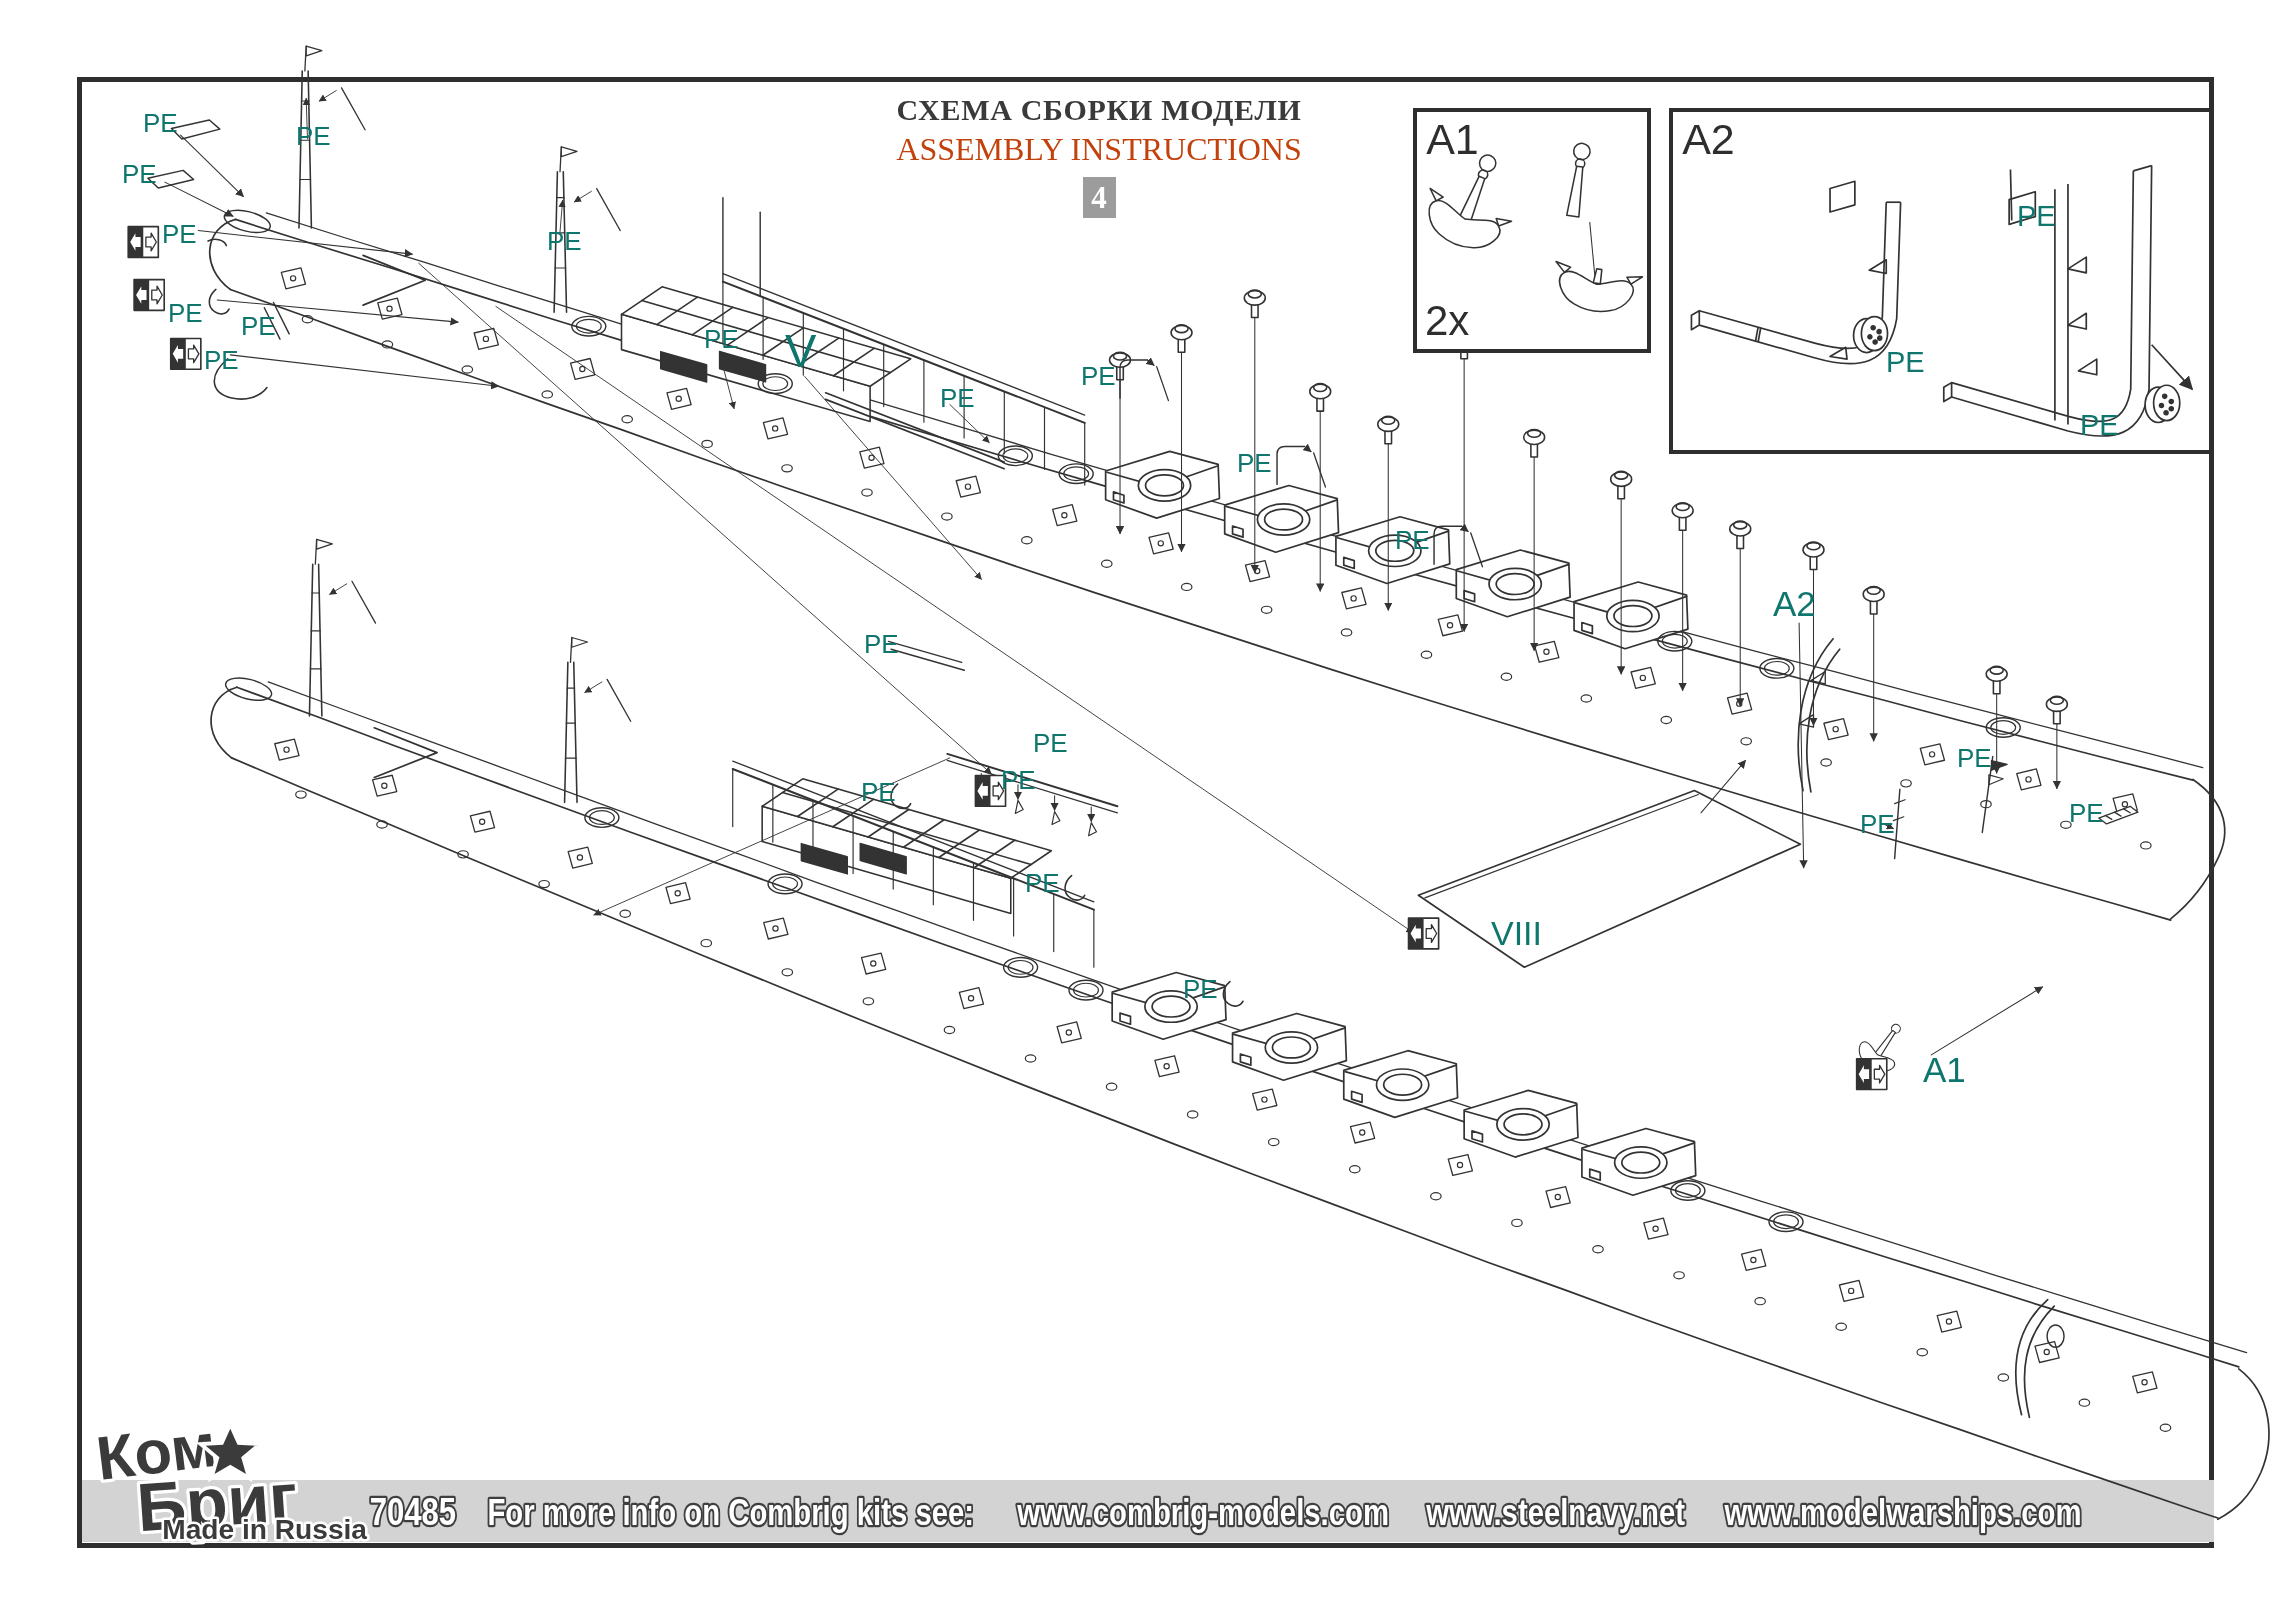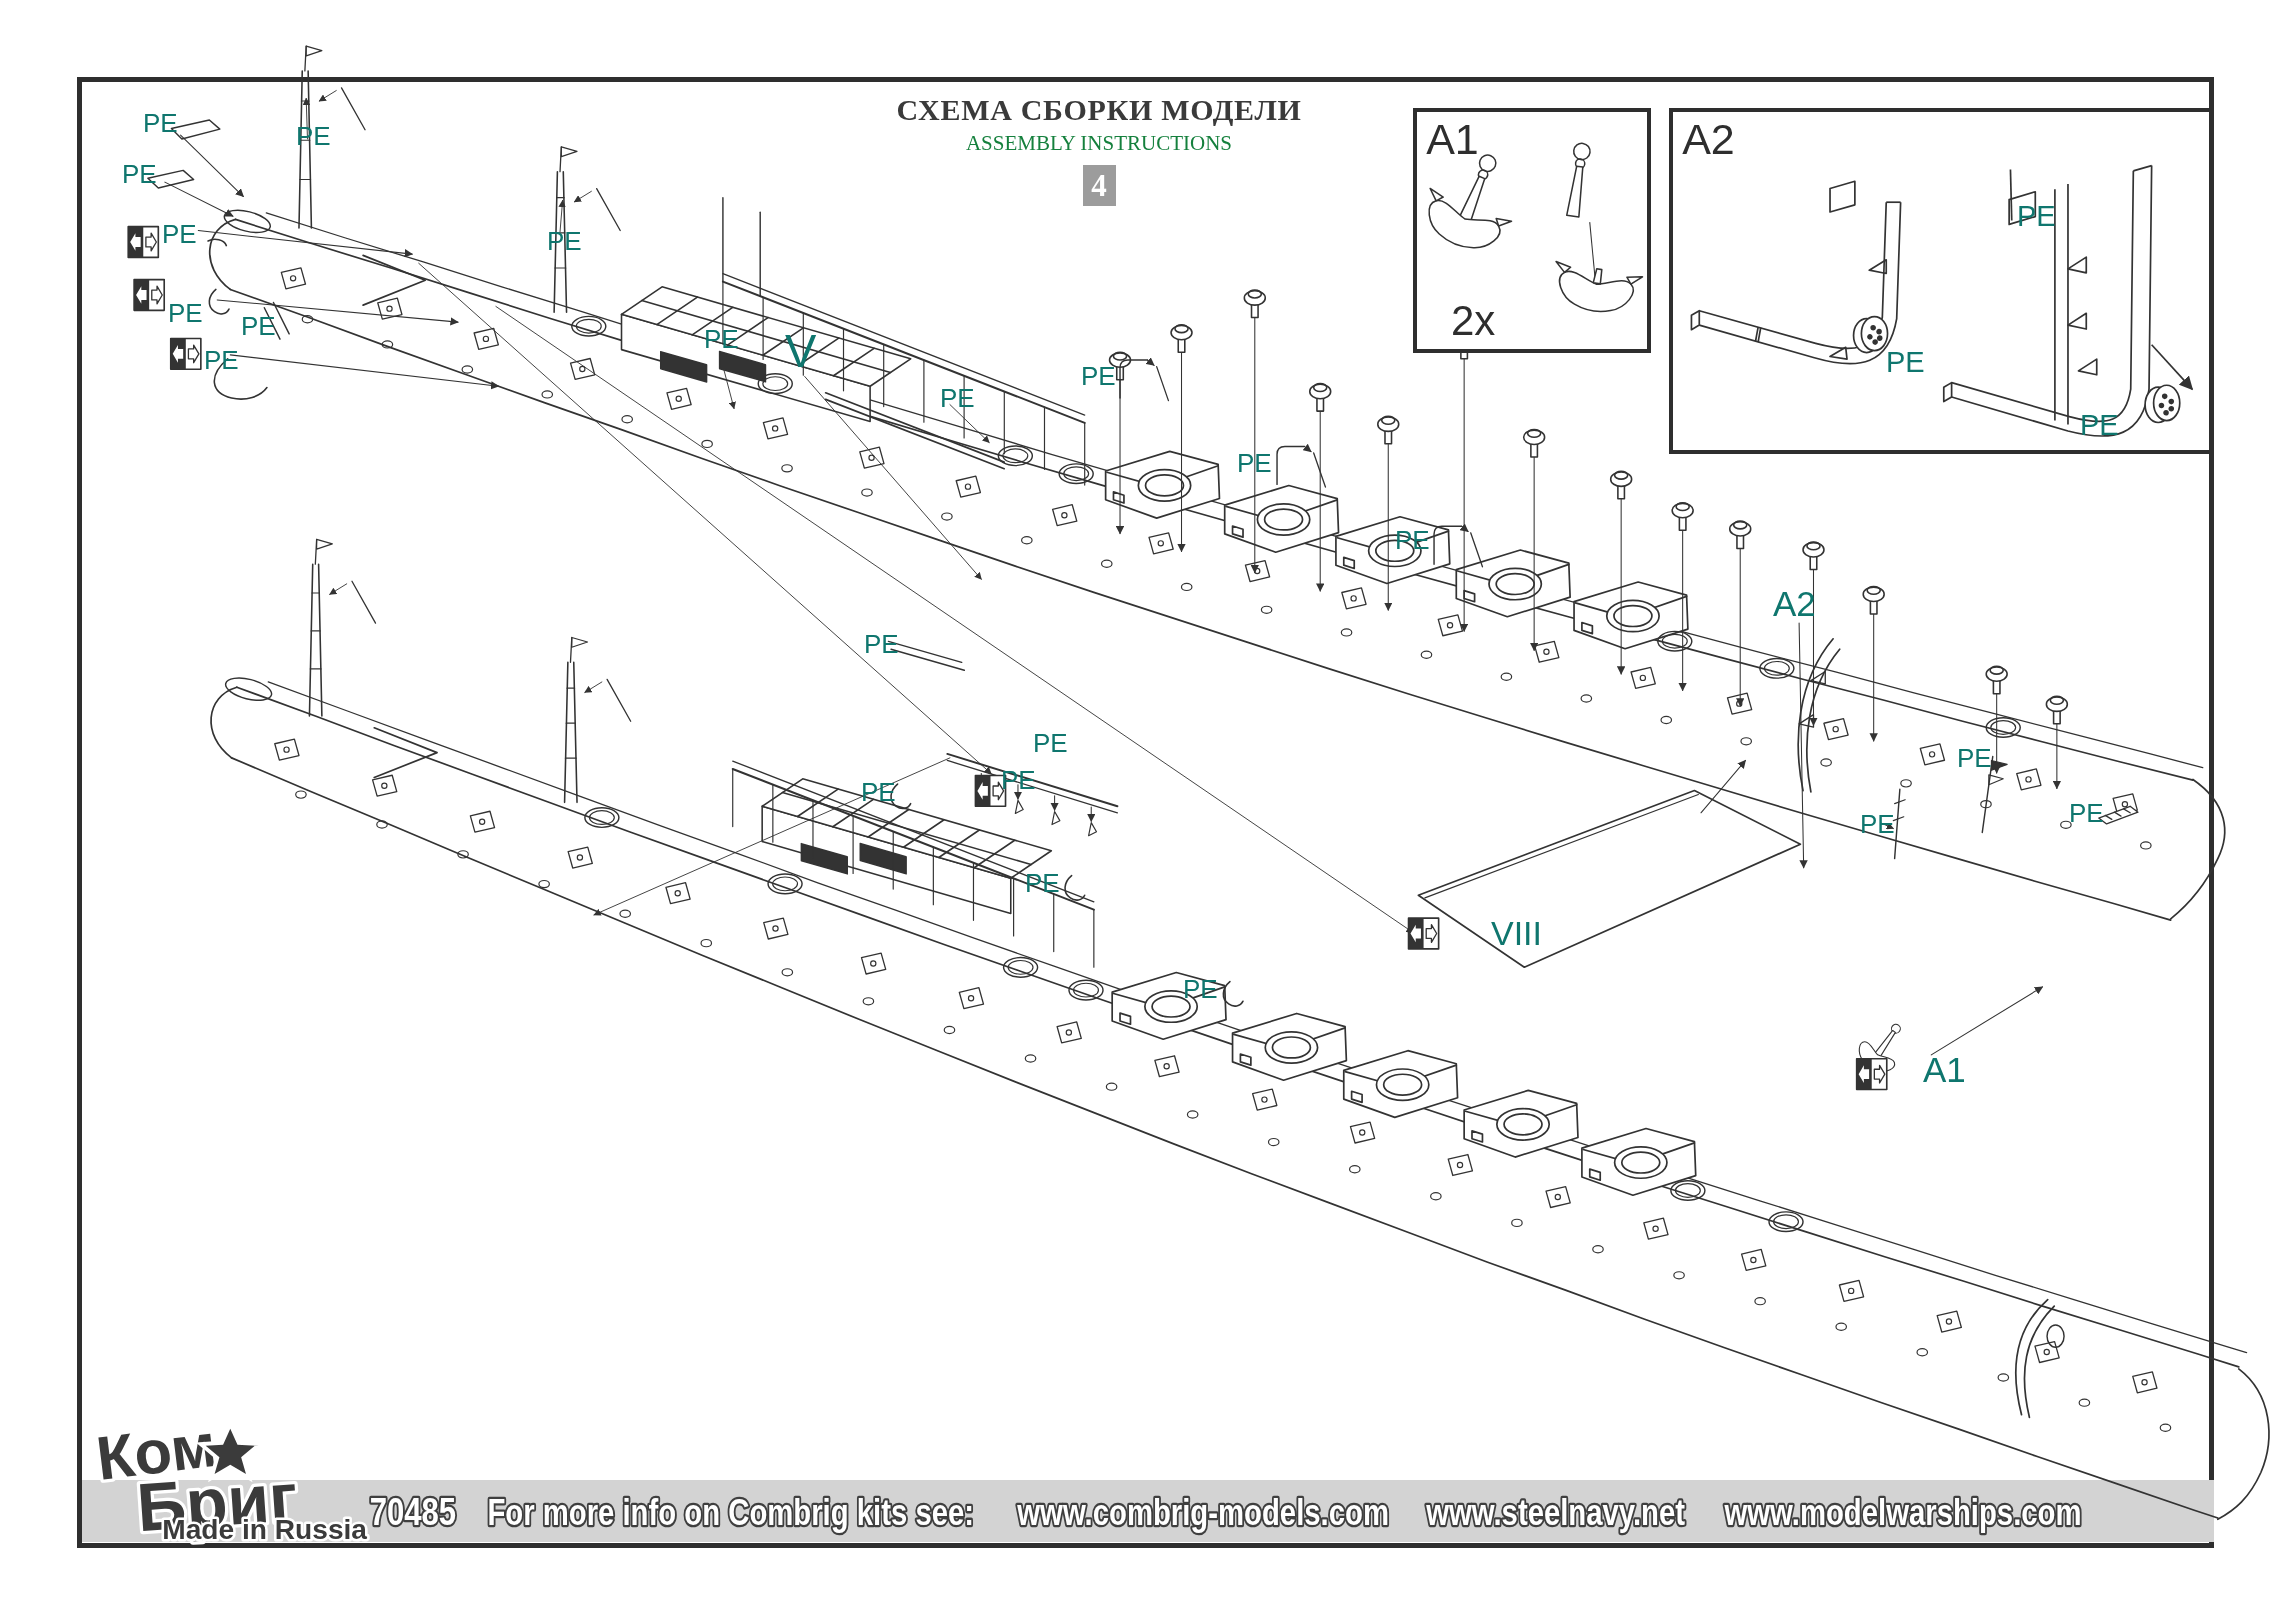--- a/index.html
+++ b/index.html
@@ -3,28 +3,28 @@
 <meta charset="utf-8">
 <style>
   html,body{margin:0;padding:0;background:#fff;}
   .page{position:relative;width:2295px;height:1623px;background:#fff;overflow:hidden;
         font-family:"Liberation Sans",sans-serif;color:#333;}
   .frame{position:absolute;left:77px;top:77px;width:2137px;height:1471px;
          border:5.2px solid #2e2e2e;box-sizing:border-box;}
   .band{position:absolute;left:82px;top:1480px;width:2132px;height:62px;background:#d3d3d3;}
   .title-block{position:absolute;left:883px;top:93px;width:432px;text-align:center;font-family:Liberation Serif, serif;}
   .title-ru{font-size:30px;font-weight:bold;letter-spacing:0.7px;color:#3a3a3a;}
-  .title-en{font-size:21px;margin-top:3.9px;color:#15803d;}
+  .title-en{font-size:32px;margin-top:3.9px;color:#c2410c;}
   .badge{margin:9.2px auto 0;width:33px;height:41px;background:#9c9c9c;color:#fff;
          font-size:31px;font-weight:bold;line-height:41px;text-align:center;}
   .inset{position:absolute;border:4.6px solid #2e2e2e;background:#fff;box-sizing:border-box;}
   .inset-a1{left:1413px;top:108px;width:238px;height:245px;}
   .inset-a2{left:1669px;top:108px;width:544px;height:346px;}
   .inset-label{position:absolute;left:9.2px;top:2.6px;font-size:43px;color:#2e2e2e;}
-  .inset-qty{position:absolute;left:7.9px;bottom:3.9px;font-size:42px;color:#2e2e2e;margin-left:26px;}
+  .inset-qty{position:absolute;left:7.9px;bottom:3.9px;font-size:42px;color:#2e2e2e;}
   .lay{position:absolute;left:0;top:0;}
   .callout{position:absolute;color:#0f766e;white-space:nowrap;line-height:1;}
   svg text.fx{font-family:"Liberation Sans",sans-serif;font-weight:bold;
               paint-order:stroke;stroke-linejoin:round;}
 </style>
 </head>
 <body>
 
 <div class="page">
   <div class="frame"></div>

